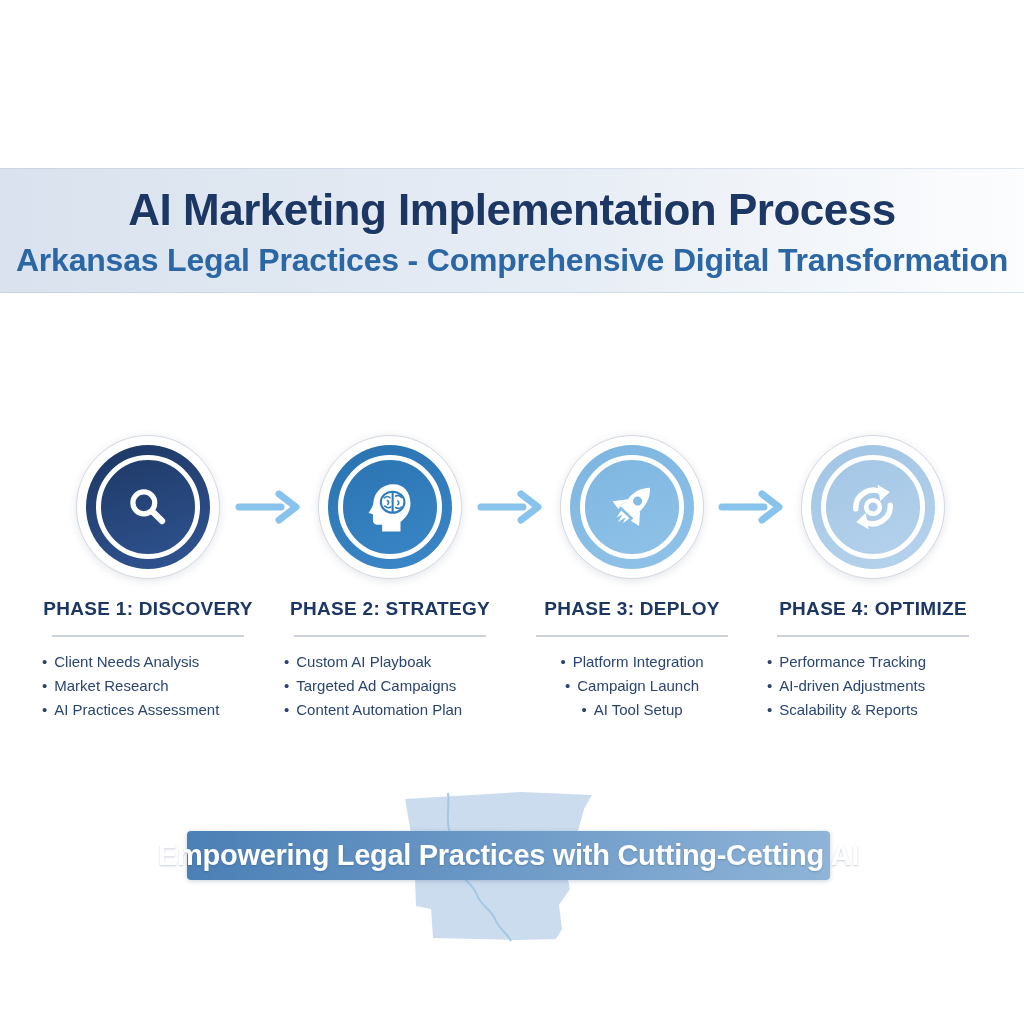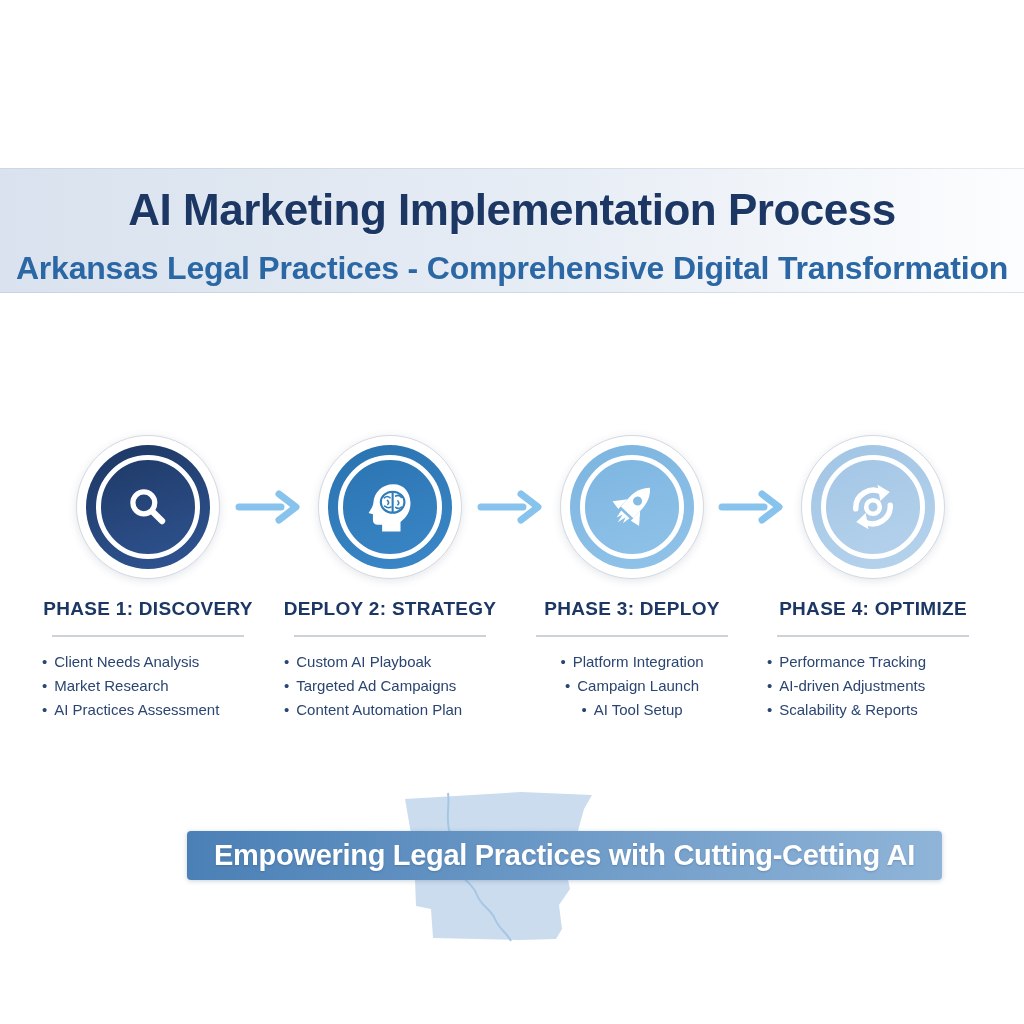--- a/index.html
+++ b/index.html
@@ -9,21 +9,21 @@
   }
   .canvas{position:absolute;inset:0;background:#ffffff;}
 
   
   .header-band{
     position:absolute;left:0;top:168px;width:1024px;height:125px;
     background:linear-gradient(90deg, var(--band-from,#d9e2ee) 0%, #e7edf5 55%, var(--band-to,#fcfdfe) 100%);
     border-top:1px solid rgba(180,195,215,.35);
     border-bottom:1px solid rgba(180,195,215,.45);
     display:flex;flex-direction:column;align-items:center;justify-content:flex-start;
-    padding-top:16px;box-sizing:border-box;gap:8px;
+    padding-top:16px;box-sizing:border-box;
   }
   .main-title{
     font-size:44px;font-weight:bold;color:var(--title-navy,#1d3765);
     letter-spacing:-0.5px;line-height:1.12;text-shadow:0 1px 1px rgba(255,255,255,.6);
   }
   .sub-title{
     margin-top:7px;font-size:32px;font-weight:600;color:var(--subtitle-blue,#2b67a4);
     letter-spacing:-0.2px;line-height:1.2;
   }
 
@@ -61,21 +61,21 @@
   .phase-list.centered{text-align:center;margin-top:8px;}
   .phase-item::before{content:"\2022";margin-right:7px;color:#2a4571;}
 
   
   .flow-arrow{position:absolute;top:489px;color:var(--arrow,#87c3ec);}
   .arrow-1{left:235px;} .arrow-2{left:477px;} .arrow-3{left:718px;}
 
   
   .state-map{position:absolute;left:401px;top:789px;z-index:1;}
   .bottom-banner{
-    position:absolute;left:187px;top:831px;width:755px;height:49px;z-index:2;
+    position:absolute;left:187px;top:831px;width:643px;height:49px;z-index:2;
     background:linear-gradient(90deg, var(--banner-from,#4b80b6) 0%, var(--banner-to,#8fb4d8) 100%);
     border-radius:4px;box-shadow:0 1px 5px rgba(60,90,130,.28);
     display:flex;align-items:center;justify-content:center;
   }
   .banner-text{
     color:#ffffff;font-size:29px;font-weight:bold;letter-spacing:-0.3px;
     text-shadow:0 1px 2px rgba(30,60,100,.25);white-space:nowrap;
   }
 </style>
 </head>
@@ -112,21 +112,21 @@
       <div class="circle-disc" style="background: linear-gradient(160deg, rgb(43, 116, 178) 8%, rgb(58, 134, 198) 92%);">
         <div class="circle-ring"></div>
         <svg class="phase-icon" width="56" height="56" viewBox="0 0 64 64">
           <path d="M36 6 C23 6 14 15 13 27 C12.6 31 10 35 7.5 38.8 L12.5 40.2 L12.5 47 C12.5 50.2 14.8 52.2 18 52.2 L23 52.2 L23 60 L44 60 L44 49 C51 44 55.8 36 55.4 27 C54.8 15 48 6 36 6 Z" fill="#ffffff"></path>
           <ellipse cx="35" cy="26.5" rx="13.5" ry="12" fill="none" stroke="#2f7cba" stroke-width="2.4"></ellipse>
           <line x1="35" y1="14.5" x2="35" y2="38.5" stroke="#2f7cba" stroke-width="2.4"></line>
           <path d="M25.5 21.5 q3.5 -3 6.5 0 M38.5 19.5 q4 -2 6.5 1.5 M26 31 q3.5 3 7 1 M38.5 32.5 q3 2.5 6.5 -0.5 M29 24.5 q2.5 2 0.5 4.5 M41 25 q2 2.5 0 4.5" stroke="#2f7cba" stroke-width="1.8" fill="none" stroke-linecap="round"></path>
         </svg>
       </div>
     </div>
-    <div class="phase-title">DEPLOY 2: STRATEGY</div>
+    <div class="phase-title">PHASE 2: STRATEGY</div>
     <hr class="phase-divider">
     <ul class="phase-list">
         <li class="phase-item">Custom AI Playboak</li>
         <li class="phase-item">Targeted Ad Campaigns</li>
         <li class="phase-item">Content Automation Plan</li>
       </ul>
   </div>
 
   <div class="phase-col col-3">
     <div class="circle-outer">

